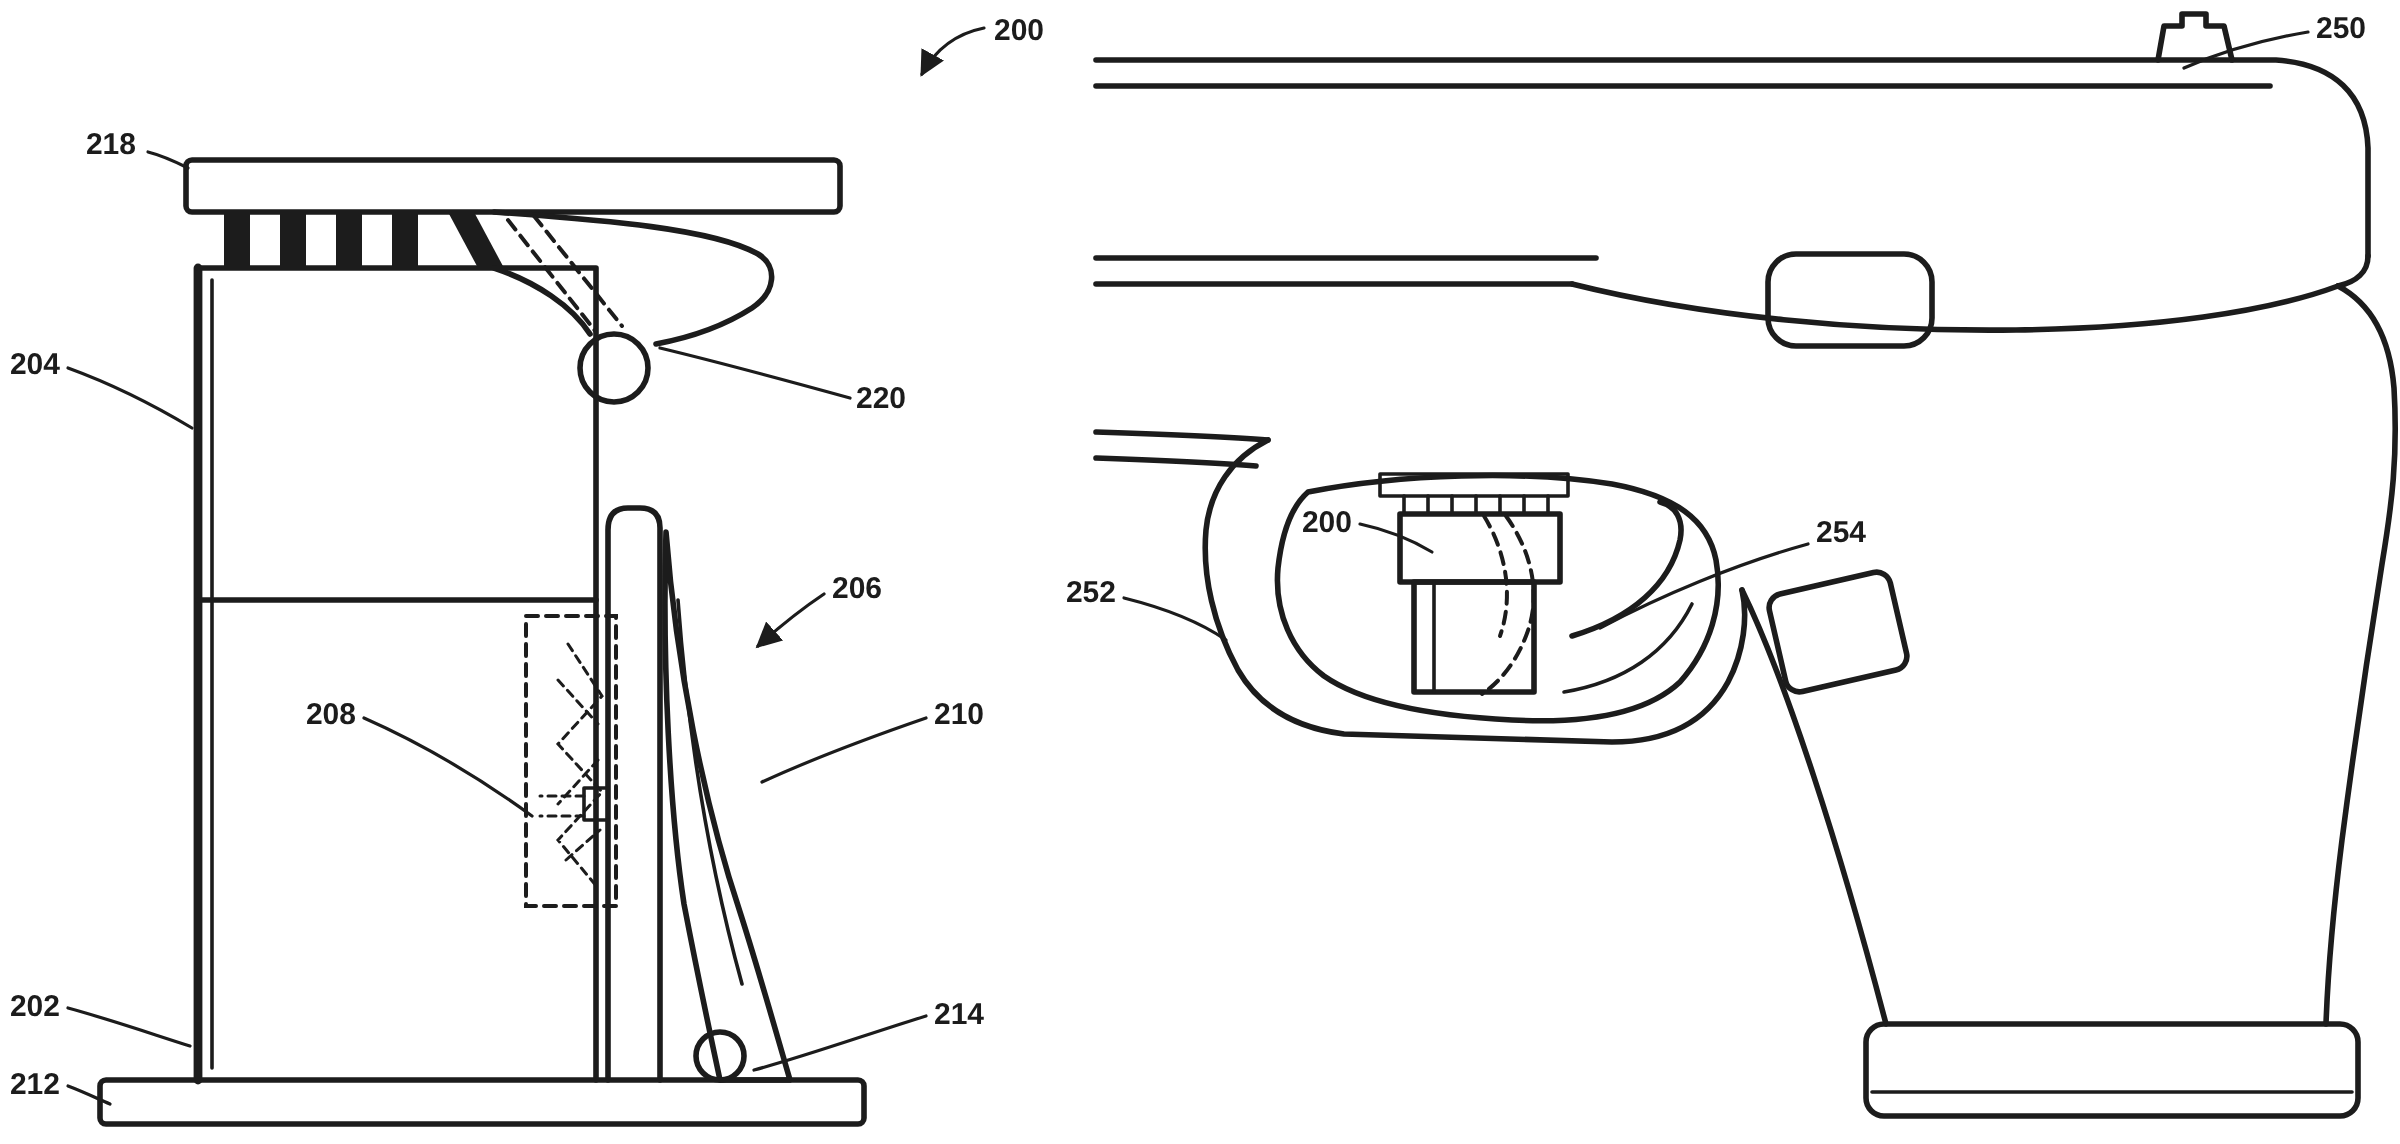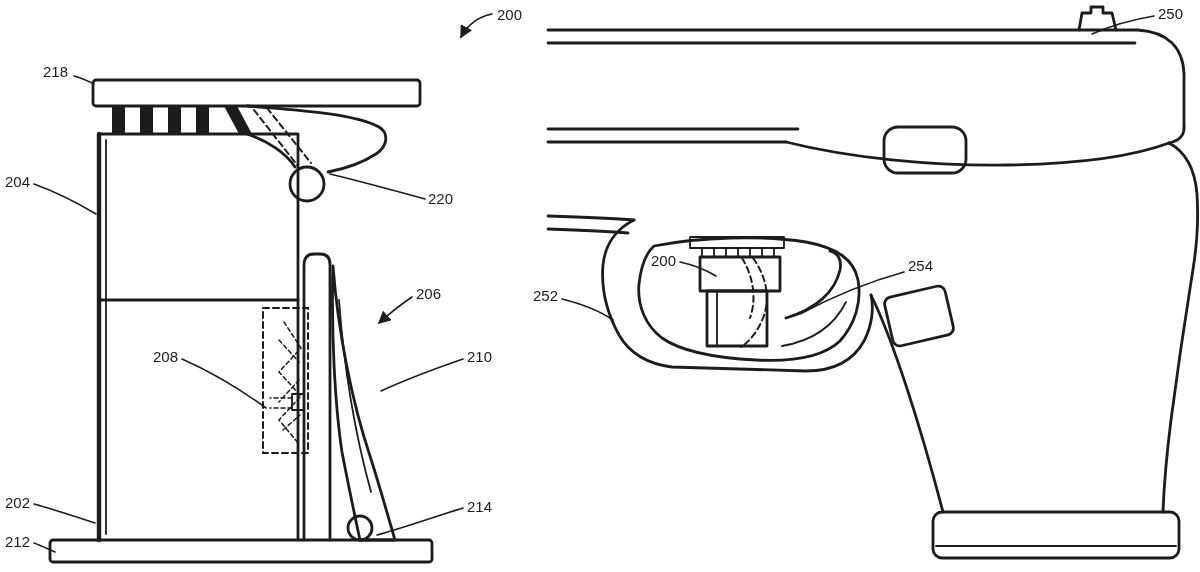--- a/index.html
+++ b/index.html
@@ -1,16 +1,16 @@
 <!DOCTYPE html>
 <html style="--ink: #1c1c1c; --bg: #ffffff;"><head>
 <meta charset="utf-8">
 <style>
   html, body { margin: 0; padding: 0; background: var(--bg, #ffffff); }
-  .sheet { width: 1200px; height: 572px; background: var(--bg, #ffffff); overflow: hidden; }
+  .sheet { width: 1200px; height: 572px; background: var(--bg, #ffffff); overflow: hidden; font-weight: bold; }
   svg { display: block; }
   .line     { fill: none; stroke: var(--ink, #1c1c1c); stroke-width: 2.8; stroke-linecap: round; stroke-linejoin: round; }
   .bold     { fill: none; stroke: var(--ink, #1c1c1c); stroke-width: 4.4; stroke-linecap: round; stroke-linejoin: round; }
   .thin     { fill: none; stroke: var(--ink, #1c1c1c); stroke-width: 1.8; stroke-linecap: round; stroke-linejoin: round; }
   .leader   { fill: none; stroke: var(--ink, #1c1c1c); stroke-width: 1.6; stroke-linecap: round; }
   .dashed   { fill: none; stroke: var(--ink, #1c1c1c); stroke-width: 2;   stroke-dasharray: 6 4; stroke-linecap: round; }
   .dashthin { fill: none; stroke: var(--ink, #1c1c1c); stroke-width: 1.5; stroke-dasharray: 4 3; stroke-linecap: round; }
   .fillshape{ fill: var(--ink, #1c1c1c); stroke: none; }
   .label    { font-family: "Liberation Sans", sans-serif; font-size: 15px; fill: var(--ink, #1c1c1c); stroke: none; }
 </style>

